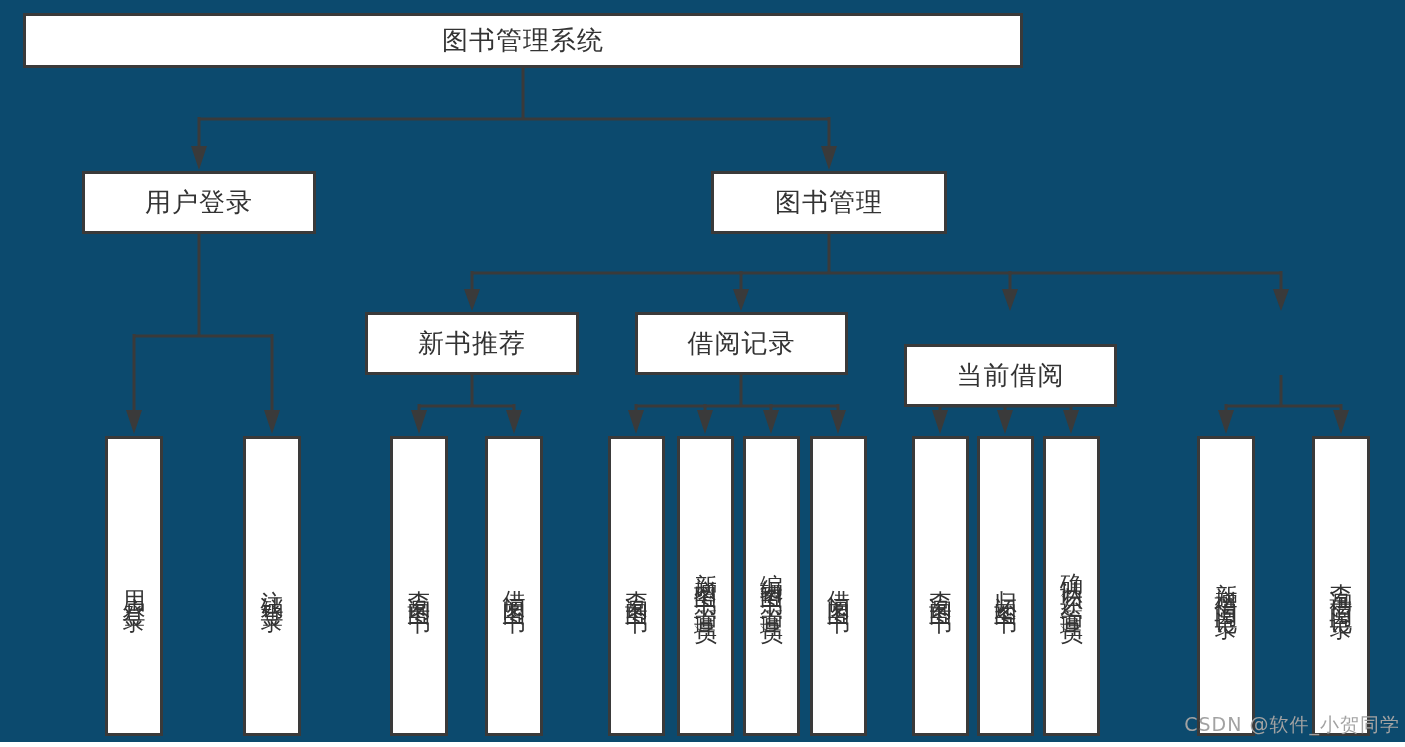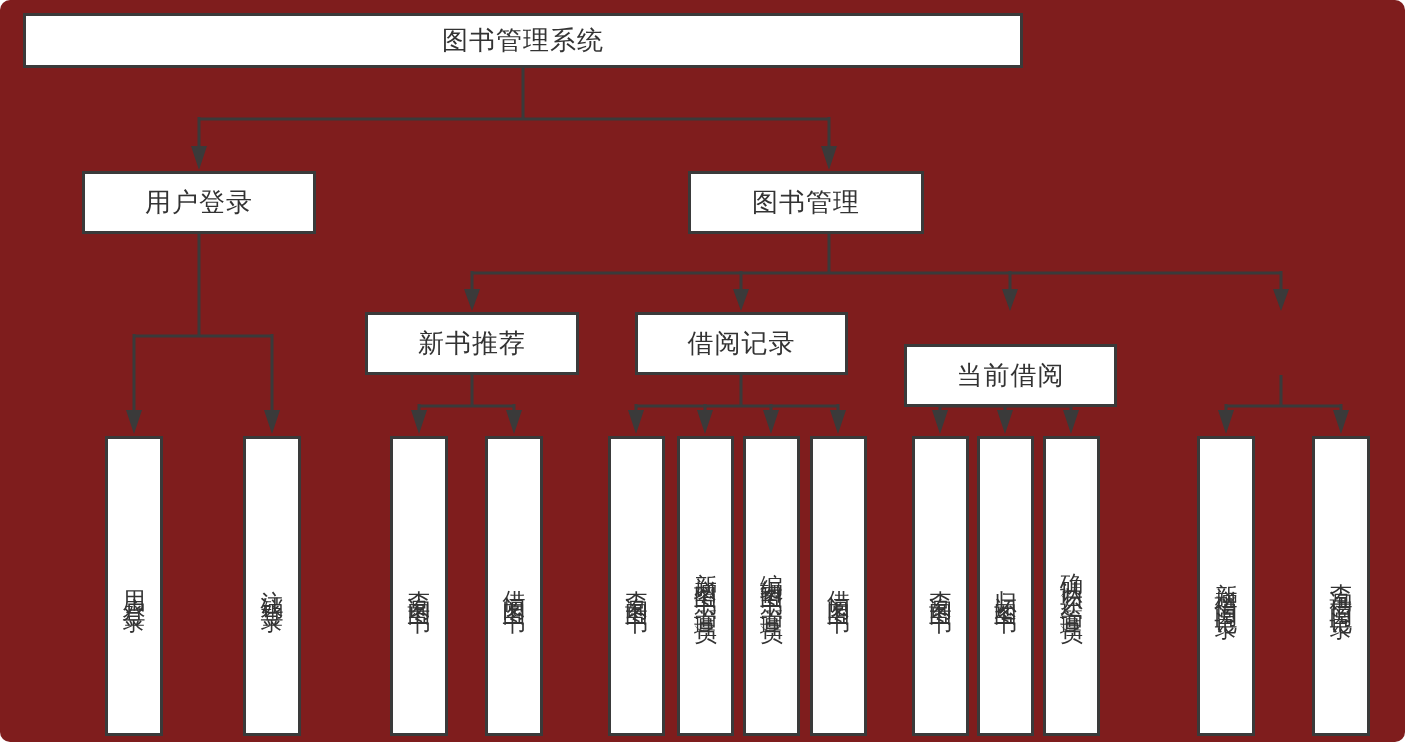--- a/index.html
+++ b/index.html
@@ -1,23 +1,22 @@
 <!DOCTYPE html>
 <html><head>
 <meta charset="utf-8">
 <style>
   html, body { margin: 0; padding: 0; background: #ffffff; }
   .stage {
     position: relative;
     width: 1405px;
     height: 742px;
-    background: #7f1d1d;
+    background: #0c4a6e;
     overflow: hidden;
     font-family: "DejaVu Sans", "Liberation Sans", sans-serif;
-    border-radius: 10px;
   }
   .connector-layer {
     position: absolute;
     left: 0; top: 0;
     width: 1405px; height: 747px;
     z-index: 1;
   }
   .node {
     position: absolute;
     box-sizing: border-box;
@@ -107,21 +106,21 @@
     </g>
   </svg>
 
   <div class="node hnode" style="left:23px; top:13px; width:1000px; height:55px;">
     <span class="label">图书管理系统</span>
   </div>
 
   <div class="node hnode" style="left:82px; top:171px; width:234px; height:63px;">
     <span class="label">用户登录</span>
   </div>
-  <div class="node hnode" style="left:688px; top:171px; width:236px; height:63px;text-align:center;">
+  <div class="node hnode" style="left:711px; top:171px; width:236px; height:63px;text-align:center;">
     <span class="label">图书管理</span>
   </div>
 
   <div class="node hnode" style="left:365px; top:312px; width:214px; height:63px;">
     <span class="label">新书推荐</span>
   </div>
   <div class="node hnode" style="left:635px; top:312px; width:213px; height:63px;">
     <span class="label">借阅记录</span>
   </div>
   <div class="node hnode" style="left:904px; top:328px; width:213px; height:63px;margin-top:16px;">
@@ -165,14 +164,15 @@
     <span class="label">确认归还（管理员）</span>
   </div>
 
   <div class="node vnode" style="left:1197px; top:436px; width:58px; height:300px;">
     <span class="label">新增借阅记录</span>
   </div>
   <div class="node vnode" style="left:1312px; top:436px; width:58px; height:300px;">
     <span class="label">查询借阅记录</span>
   </div>
 
+  <div class="watermark">CSDN @软件_小贺同学</div>
 
 </div>
 
 </body></html>

